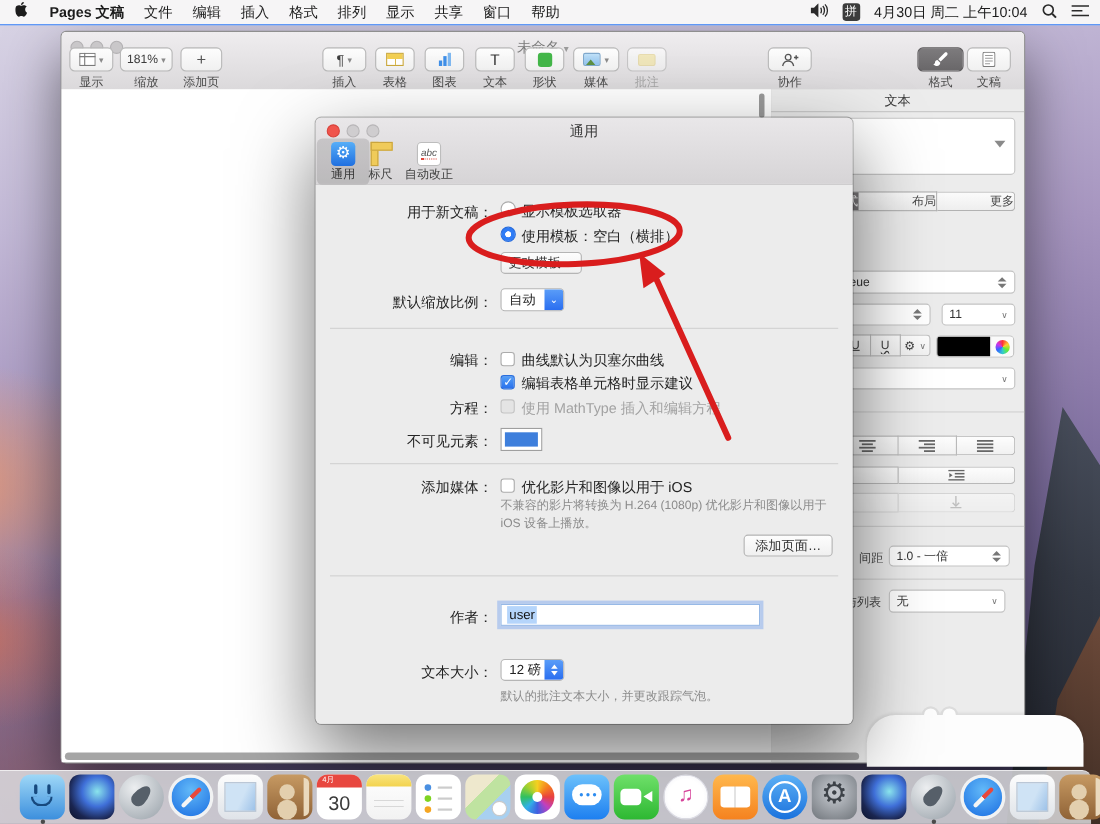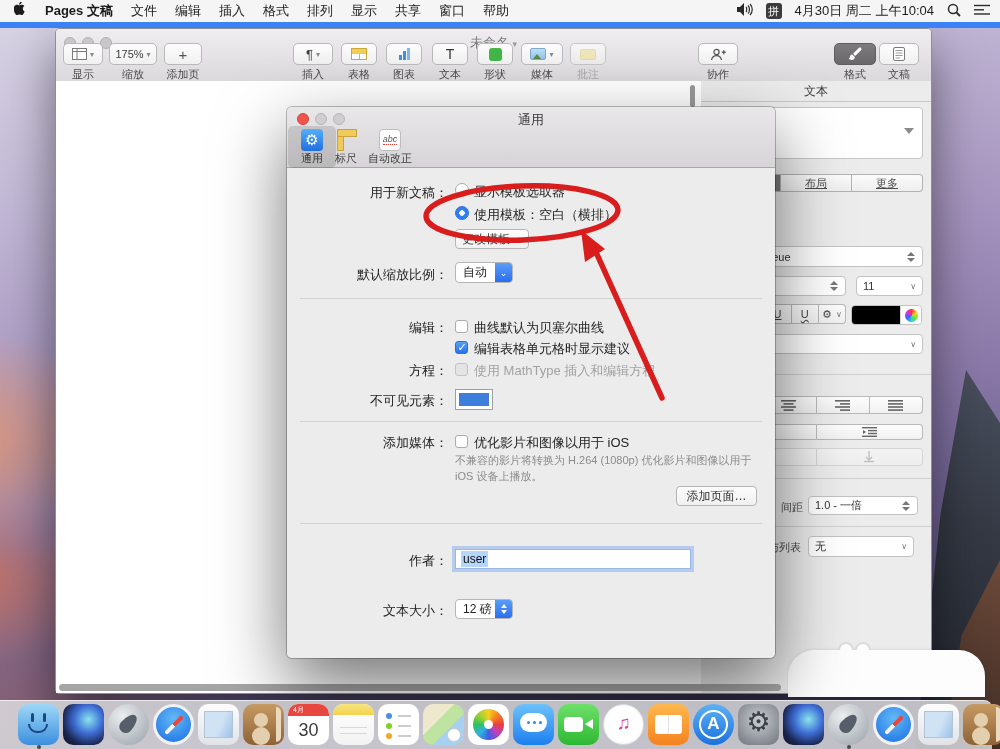--- a/index.html
+++ b/index.html
@@ -15,21 +15,21 @@
       radial-gradient(ellipse 320px 220px at 20px 700px, rgba(150,95,95,.55), rgba(150,95,95,0) 72%),
       linear-gradient(168deg,#dad6e6 0%,#c2b8d6 22%,#a796c0 42%,#8d7cab 58%,#6f6192 74%,#4b4368 88%,#312c46 100%);}
   .mountain{position:absolute;right:0;top:370px;width:85px;height:379px;
     background:linear-gradient(205deg,#4a505e 0%,#343944 40%,#1f222b 100%);
     clip-path:polygon(60% 0,100% 14%,100% 100%,0 100%,14% 72%,30% 38%);}
   .mountain2{position:absolute;right:0;top:560px;width:70px;height:189px;
     background:linear-gradient(200deg,#6d4a3a,#3a2a22);clip-path:polygon(100% 0,100% 100%,20% 100%,45% 40%);}
 
   
   .menubar{position:absolute;left:0;top:0;width:1000px;height:22px;background:#f6f5f6;
-    border-bottom:6px solid #3b82f6;display:flex;align-items:center;font-size:13px;color:#1c1c1c;z-index:60;}
+    border-bottom:1px solid #3b82f6;display:flex;align-items:center;font-size:13px;color:#1c1c1c;z-index:60;}
   .mb-left{display:flex;align-items:center;gap:18px;padding-left:14px;}
   .mb-app{font-weight:bold;}
   .mb-right{margin-left:auto;display:flex;align-items:center;gap:13px;padding-right:10px;}
   .pinyin{display:inline-block;width:16px;height:16px;background:#3c3c3c;color:#fff;border-radius:3px;
     font-size:11px;line-height:16px;text-align:center;}
   .mb-item{cursor:default;}
 
   
   .pwindow{position:absolute;left:55px;top:28px;width:875px;height:664px;border-radius:5px;
     background:#fff;border:1px solid #8f8f8f;box-shadow:0 22px 50px rgba(0,0,0,.5);z-index:10;}
@@ -63,21 +63,21 @@
   .hscroll{position:absolute;left:3px;bottom:2px;width:722px;height:7px;border-radius:4px;background:#a5a5a5;}
 
   
   .sidebar{position:absolute;top:52px;right:0;width:230px;bottom:0;background:#ececec;box-sizing:border-box;}
   .sb-head{position:absolute;left:0;top:0;width:100%;height:20px;text-align:center;font-size:12px;color:#3c3c3c;
     line-height:20px;border-bottom:1px solid #c8c8c8;}
   .sb-stylebox{position:absolute;left:8px;top:26px;width:214px;height:52px;background:#fff;border:1px solid #c6c6c6;border-radius:4px;box-sizing:border-box;}
   .sb-stylebox .tri{position:absolute;right:8px;top:20px;width:0;height:0;border-left:5px solid transparent;border-right:5px solid transparent;border-top:6px solid #8a8a8a;}
   .sb-tabs{position:absolute;left:8px;top:93px;width:214px;height:18px;display:flex;}
   .sb-tab{flex:1;border:1px solid #b2b2b2;border-left:none;background:linear-gradient(#fbfbfb,#eee);
-    font-size:11px;color:#4a4a4a;text-align:center;line-height:16px;box-sizing:border-box;text-decoration:underline;}
+    font-size:11px;color:#4a4a4a;text-align:right;line-height:16px;box-sizing:border-box;}
   .sb-tab:first-child{border-left:1px solid #b2b2b2;border-radius:4px 0 0 4px;background:#7c7a7c;color:#fff;}
   .sb-tab:last-child{border-radius:0 4px 4px 0;}
   .sb-box{position:absolute;background:#fff;border:1px solid #c3c3c3;border-radius:4px;box-sizing:border-box;
     font-size:11px;color:#333;display:flex;align-items:center;padding:0 6px;}
   .sb-box .grow{flex:1;overflow:hidden;white-space:nowrap;}
   .stepper{width:11px;height:14px;display:flex;flex-direction:column;align-items:center;justify-content:center;gap:2px;margin-left:4px;}
   .stepper i{display:block;width:0;height:0;border-left:4px solid transparent;border-right:4px solid transparent;}
   .stepper .up{border-bottom:4px solid #777;} .stepper .dn{border-top:4px solid #777;}
   .chevdn{font-size:8px;color:#777;margin-left:4px;}
   .sb-seg{position:absolute;display:flex;}
@@ -273,21 +273,21 @@
               <rect x="0.5" y="0.5" width="14" height="11" fill="#fff" stroke="#7a7a7a"></rect>
               <line x1="5" y1="0" x2="5" y2="12" stroke="#7a7a7a"></line>
               <line x1="0" y1="3.5" x2="15" y2="3.5" stroke="#7a7a7a"></line>
             </svg>
             <span class="chev">▾</span>
           </div>
         <div class="tlabel">显示</div>
       </div>
       <div class="tbtn" style="left:53px;width:48px">
         <div class="pill">
-            <span>175%</span>
+            <span>181%</span>
             <span class="chev">▾</span>
           </div>
         <div class="tlabel">缩放</div>
       </div>
       <div class="tbtn" style="left:108px;width:38px">
         <div class="pill" style="font-size:15px;color:#555">+</div>
         <div class="tlabel">添加页面</div>
       </div>
       <div class="tbtn" style="left:237px;width:40px">
         <div class="pill">
@@ -623,20 +623,21 @@
       <div class="dl" style="top:434px">文本大小：</div>
       <div class="popup" style="left:168px;top:431px;width:58px;height:20px">
         <span class="ptxt">12 磅</span>
         <span class="pcap">
             <span>
               <i class="tri-u" style="display:block"></i>
               <i class="tri-d" style="display:block"></i>
             </span>
           </span>
       </div>
+      <div class="dcaption" style="left:168px;top:457px">默认的批注文本大小，并更改跟踪气泡。</div>
     </div>
   </div>
 
   <svg class="anno" width="1000" height="749" viewBox="0 0 1000 749">
     <ellipse cx="522" cy="213" rx="96" ry="27" fill="none" stroke="#d91d1d" stroke-width="5.5" transform="rotate(-2 522 213)"></ellipse>
     <line x1="595" y1="250" x2="662" y2="398" stroke="#d91d1d" stroke-width="5.5" stroke-linecap="round"></line>
     <polygon points="581,230 605,249 585,262" fill="#d91d1d"></polygon>
   </svg>
 
   <div class="dock">

